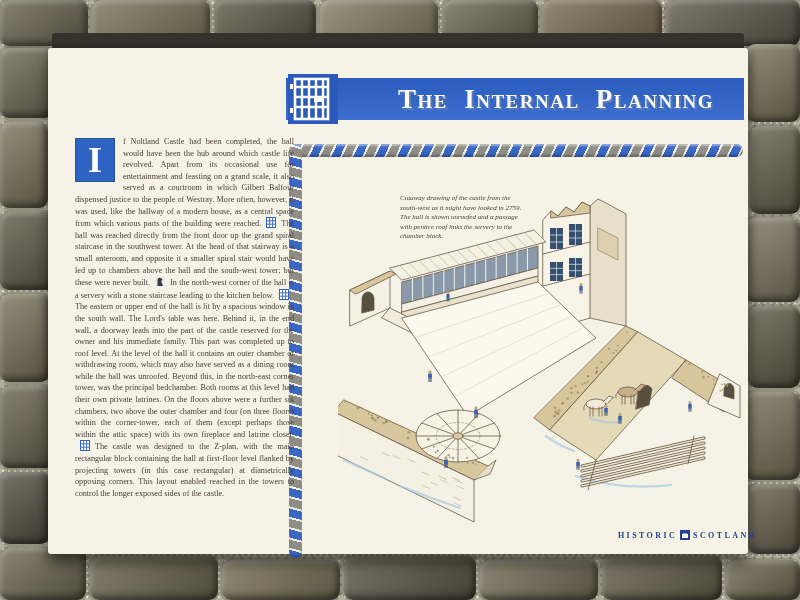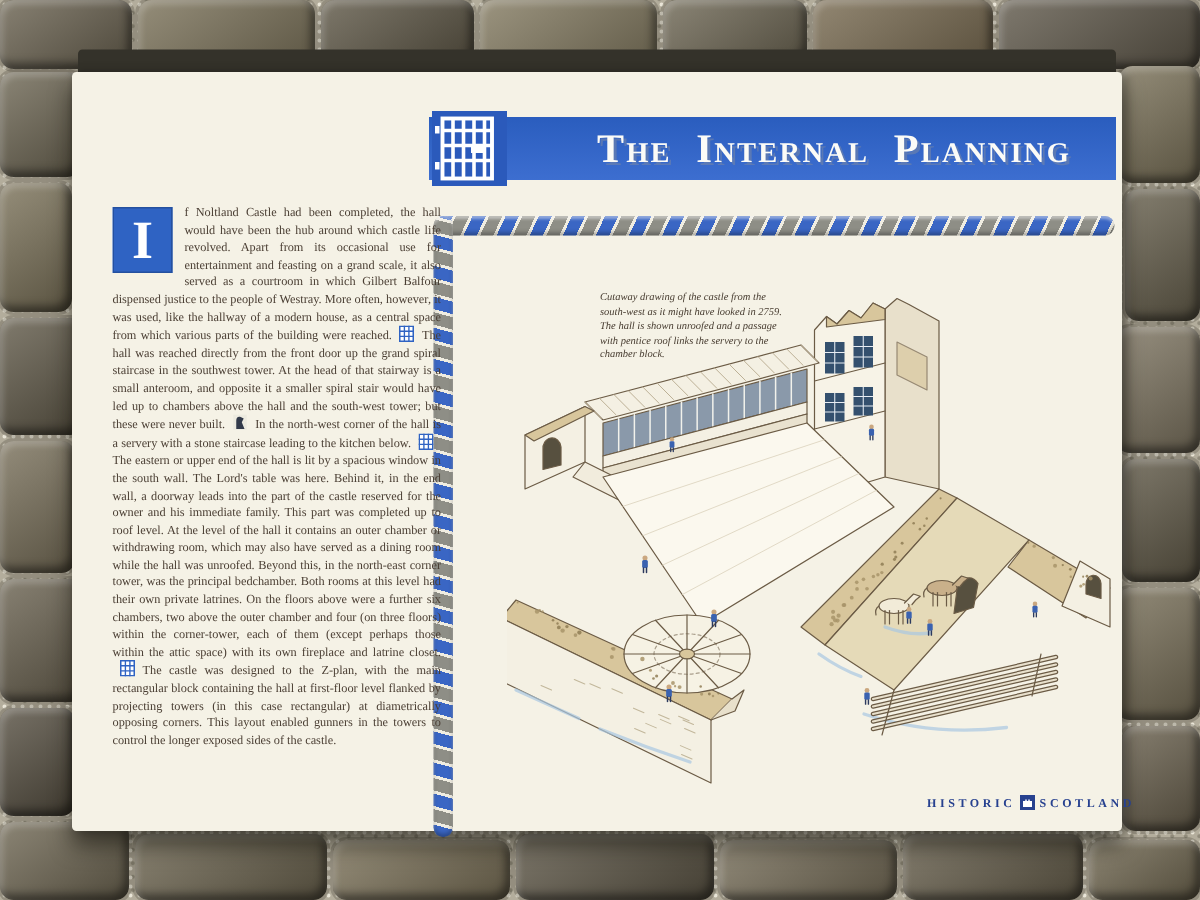--- a/index.html
+++ b/index.html
@@ -138,21 +138,21 @@
               <line x1="0" y1="7.2" x2="10" y2="7.2"></line>
             </g>
           </svg></span><span>The eastern or upper end of the hall is lit by a spacious window in the south wall. The Lord's table was here. Behind it, in the end wall, a doorway leads into the part of the castle reserved for the owner and his immediate family. This part was completed up to roof level. At the level of the hall it contains an outer chamber or withdrawing room, which may also have served as a dining room while the hall was unroofed. Beyond this, in the north-east corner tower, was the principal bedchamber. Both rooms at this level had their own private latrines. On the floors above were a further six chambers, two above the outer chamber and four (on three floors) within the corner-tower, each of them (except perhaps those within the attic space) with its own fireplace and latrine closet.</span><span class="picon"><svg viewBox="0 0 10 11" width="10" height="11">
             <rect x=".5" y=".5" width="9" height="10" fill="#fff" stroke="#2f63c3" stroke-width="1"></rect>
             <g stroke="#2f63c3" stroke-width=".9">
               <line x1="3.6" y1="0" x2="3.6" y2="11"></line>
               <line x1="6.6" y1="0" x2="6.6" y2="11"></line>
               <line x1="0" y1="3.8" x2="10" y2="3.8"></line>
               <line x1="0" y1="7.2" x2="10" y2="7.2"></line>
             </g>
-          </svg></span><span>The castle was designed to the Z-plan, with the main rectangular block containing the hall at first-floor level flanked by projecting towers (in this case rectangular) at diametrically opposing corners. This layout enabled gunners in the towers to control the longer exposed sides of the castle.</span>
+          </svg></span><span>The castle was designed to the Z-plan, with the main rectangular block containing the hall at first-floor level flanked by projecting towers (in this case rectangular) at diametrically opposing corners. This layout enabled reached in the towers to control the longer exposed sides of the castle.</span>
     </div>
 
     <svg class="illo" id="illo" viewBox="0 0 405 360">
       <g stroke="#6b5b45" stroke-width=".8" fill="none" stroke-linejoin="round" stroke-linecap="round">
 
         <g>
           <path d="M252,38 L260,31 L268,35 L288,46 L288,158 L252,150 Z" fill="#e8e0cb"></path>
           <path d="M205,52 L213,43 L220,48 L228,39 L236,44 L244,34 L252,38 L252,150 L205,164 Z" fill="#f7f3e7"></path>
           <path d="M213,43 L220,48 L228,39 L236,44 L244,34 L252,38 L252,45 L213,50 Z" fill="#d8c69c"></path>
           <path d="M260,60 L280,70 L280,92 L260,82 Z" fill="#d8c69c" opacity=".65"></path>

